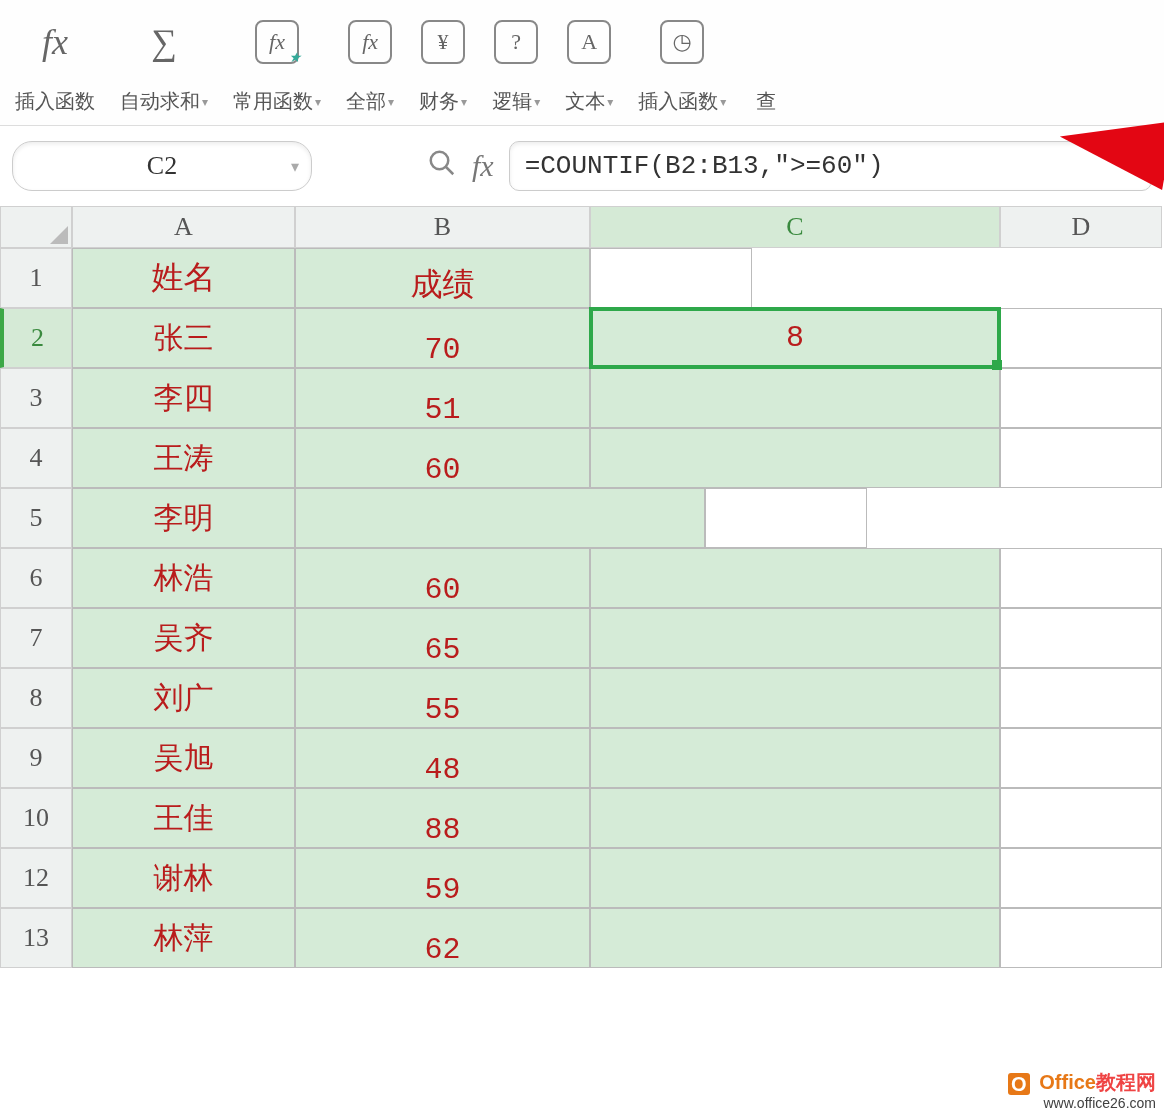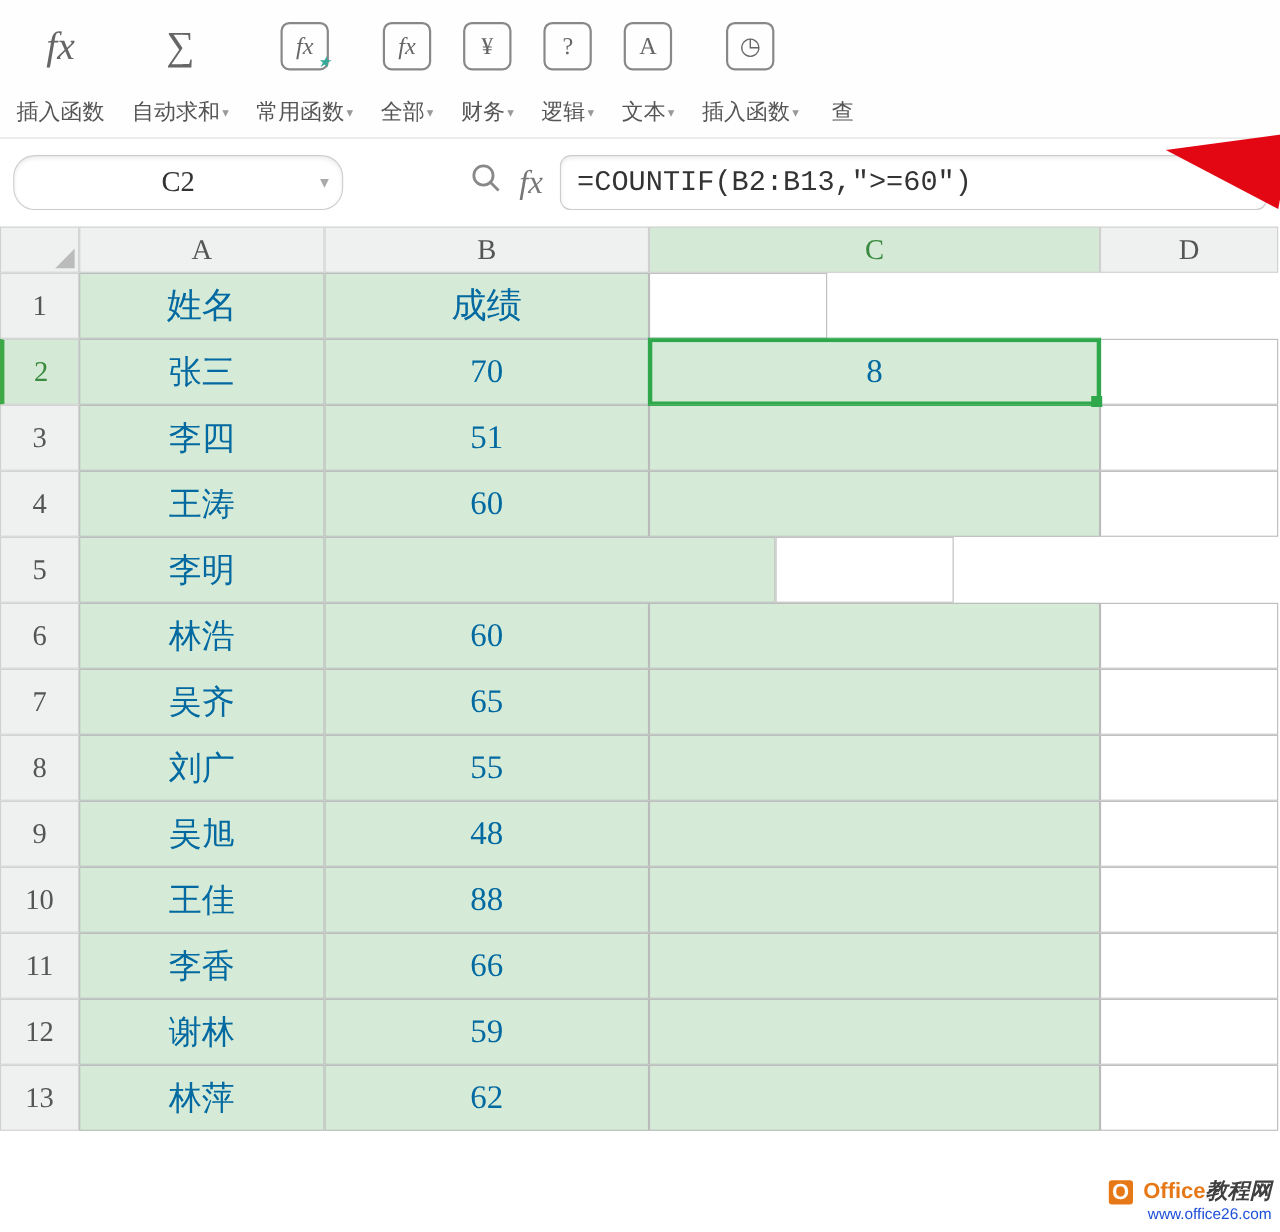--- a/index.html
+++ b/index.html
@@ -133,25 +133,25 @@
     }
     .row-h.active { background: #d5ead6; color: #3a8a3f; border-left: 4px solid #3ca846; }
     .cell {
       height: 60px;
       background: #d5ebd7;
       border: 1px solid #bbb;
       display: flex;
       align-items: center;
       justify-content: center;
       font-size: 30px;
-      font-family: Liberation Serif, serif;
-      color: #0369a1;
+      font-family: Liberation Mono, monospace;
+      color: #b91c1c;
     }
     .cell.colA { width: 223px; }
-    .cell.colB { width: 295px; }
+    .cell.colB { width: 295px; align-items: flex-end; }
     .cell.colC { width: 410px; }
     .cell.colD { width: 162px; background: #fff; }
     .cell.header-text { font-size: 32px; }
     .selected-cell {
       position: relative;
       border: 3px solid #2ea84a;
       outline: 1px solid #2ea84a;
     }
     .selected-cell::after {
       content: '';
@@ -163,22 +163,22 @@
     
     .watermark {
       position: absolute;
       right: 8px;
       bottom: 8px;
       font-size: 16px;
       text-align: right;
       line-height: 1.2;
     }
     .watermark .l1 { color: #e77817; font-weight: bold; font-size: 20px; }
-    .watermark .l1 .blk { color: #404040; font-style: italic; }
-    .watermark .l2 { color: #1d4ed8; font-size: 14px; }
+    .watermark .l1 .blk { color: #ef4444; }
+    .watermark .l2 { color: #404040; font-size: 14px; }
     .wm-icon {
       display: inline-block;
       width: 22px; height: 22px;
       background: #e77817;
       border-radius: 3px;
       color: #fff;
       font-weight: bold;
       text-align: center;
       line-height: 22px;
       margin-right: 4px;
@@ -433,35 +433,20 @@
     <div class="cell colB">
         <span>88</span>
       </div>
     <div class="cell colC">
         <span></span>
       </div>
     <div class="cell colD"></div>
   </div>
   <div class="grid-row">
     <div class="row-h">
-        <span>11</span>
-      </div>
-    <div class="cell colA">
-        <span>李香</span>
-      </div>
-    <div class="cell colB">
-        <span>66</span>
-      </div>
-    <div class="cell colC">
-        <span></span>
-      </div>
-    <div class="cell colD"></div>
-  </div>
-  <div class="grid-row">
-    <div class="row-h">
         <span>12</span>
       </div>
     <div class="cell colA">
         <span>谢林</span>
       </div>
     <div class="cell colB">
         <span>59</span>
       </div>
     <div class="cell colC">
         <span></span>

